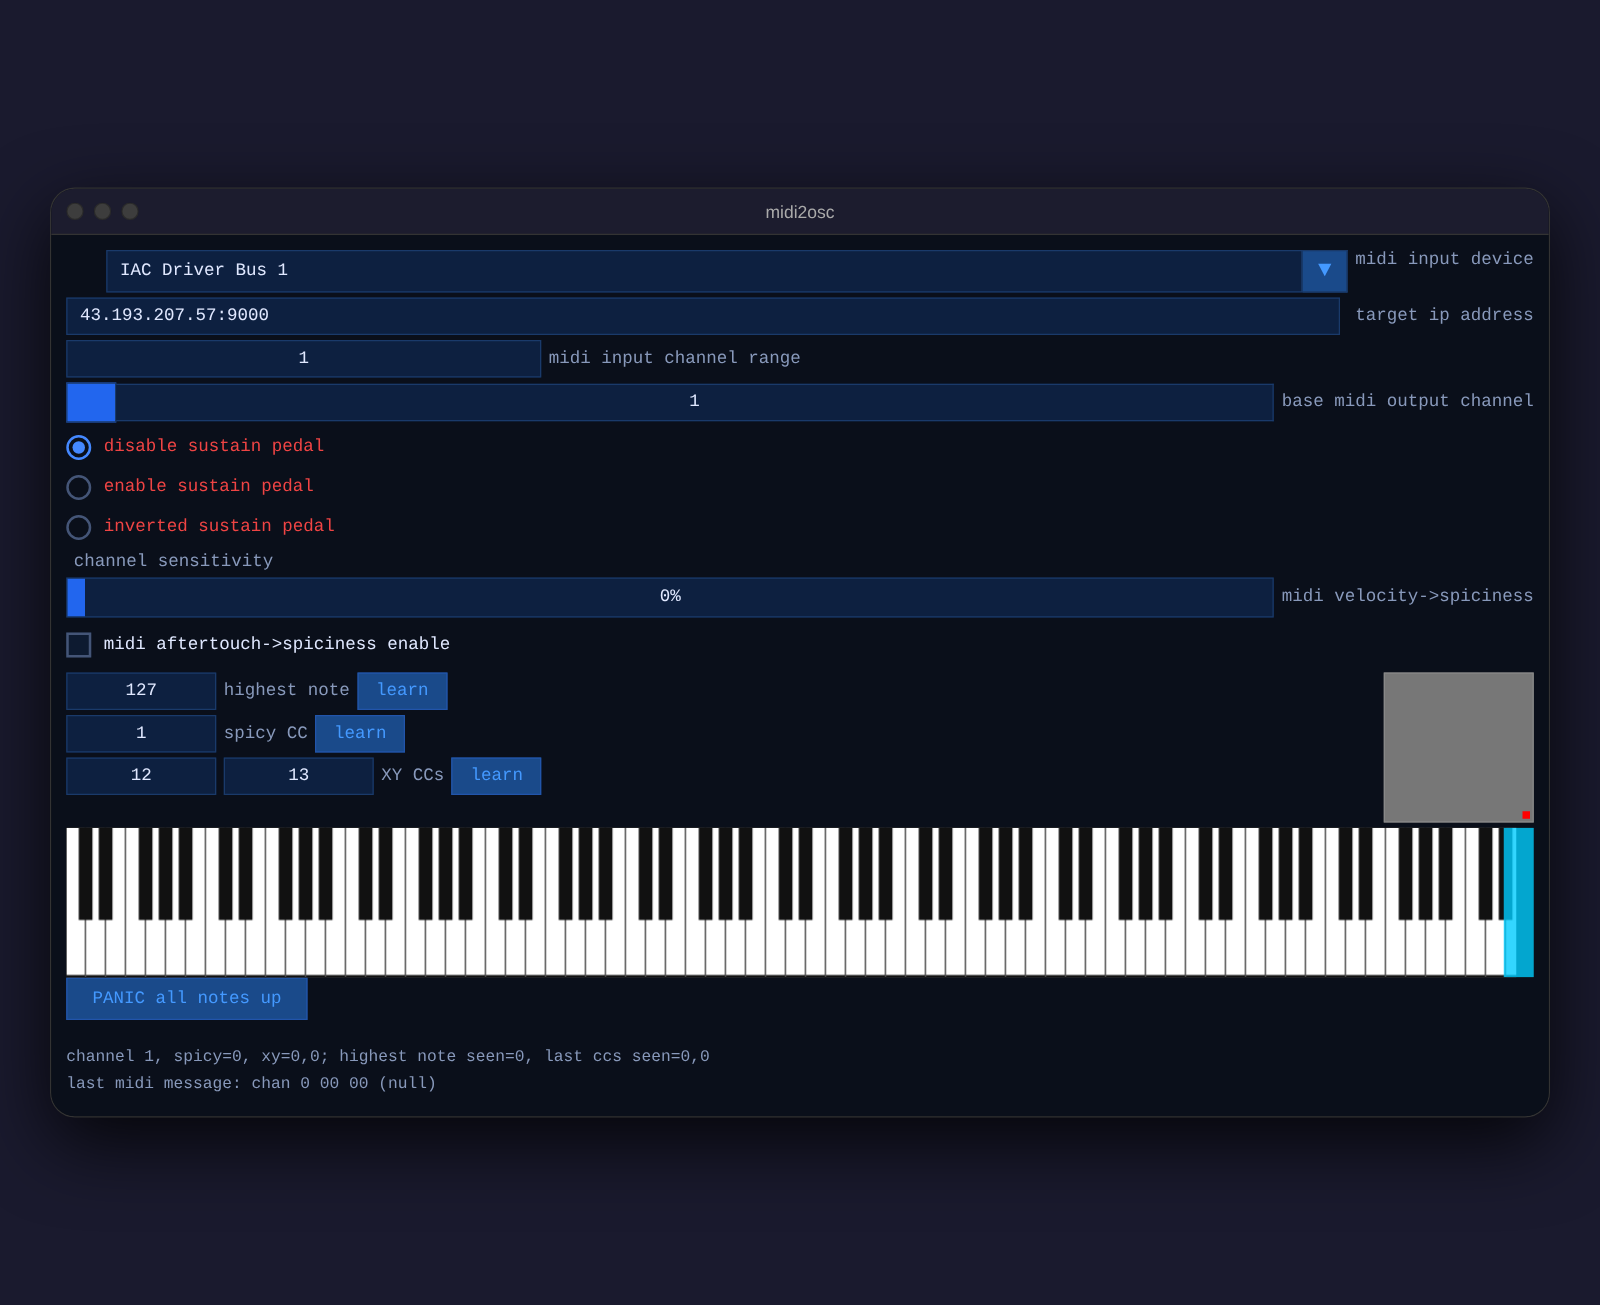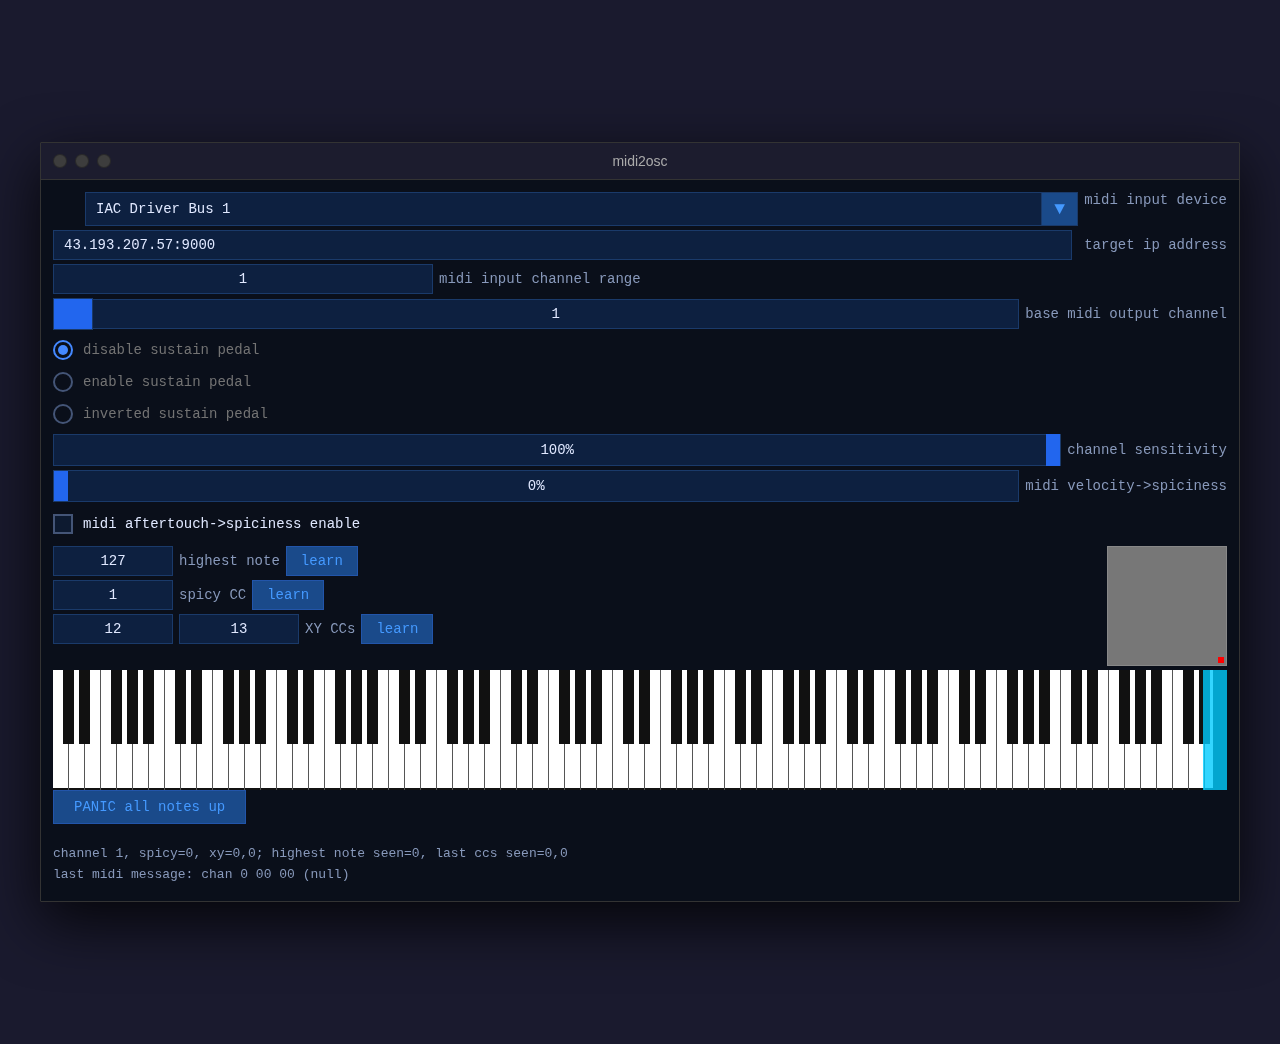--- a/index.html
+++ b/index.html
@@ -9,21 +9,21 @@
       font-family: 'Courier New', Courier, monospace;
       display: flex;
       justify-content: center;
       align-items: center;
       min-height: 100vh;
       padding: 20px;
     }
 
     .window {
       background: #0d1117;
-      border-radius: 1px;
+      border-radius: 20px;
       width: 1200px;
       overflow: hidden;
       box-shadow: 0 20px 60px rgba(0,0,0,0.8);
       border: 1px solid #333;
     }
 
     .title-bar {
       background: #1c1c2e;
       padding: 10px 16px;
       display: flex;
@@ -194,21 +194,21 @@
       height: 10px;
       border-radius: 50%;
       background: #4488ff;
     }
 
     .radio-btn.inactive {
       border-color: #445577;
     }
 
     .radio-label {
-      color: #737373;
+      color: #ef4444;
       font-family: 'Courier New', Courier, monospace;
       font-size: 14px;
     }
 
     .slider-row {
       display: flex;
       align-items: center;
       margin-bottom: 4px;
       gap: 0;
     }
@@ -451,25 +451,20 @@
     <div class="radio-row">
       <div class="radio-btn inactive"></div>
       <span class="radio-label">enable sustain pedal</span>
     </div>
     <div class="radio-row spacer-line">
       <div class="radio-btn inactive"></div>
       <span class="radio-label">inverted sustain pedal</span>
     </div>
 
     <div class="slider-row spacer-line">
-      <div class="slider-container">
-        <div class="slider-fill-100"></div>
-        <div class="slider-handle"></div>
-        <span class="slider-text">100%</span>
-      </div>
       <span class="label-text">channel sensitivity</span>
     </div>
 
     <div class="slider-row spacer-line">
       <div class="slider-container">
         <div class="slider-fill-0"></div>
         <span class="slider-text">0%</span>
       </div>
       <span class="label-text">midi velocity-&gt;spiciness</span>
     </div>

